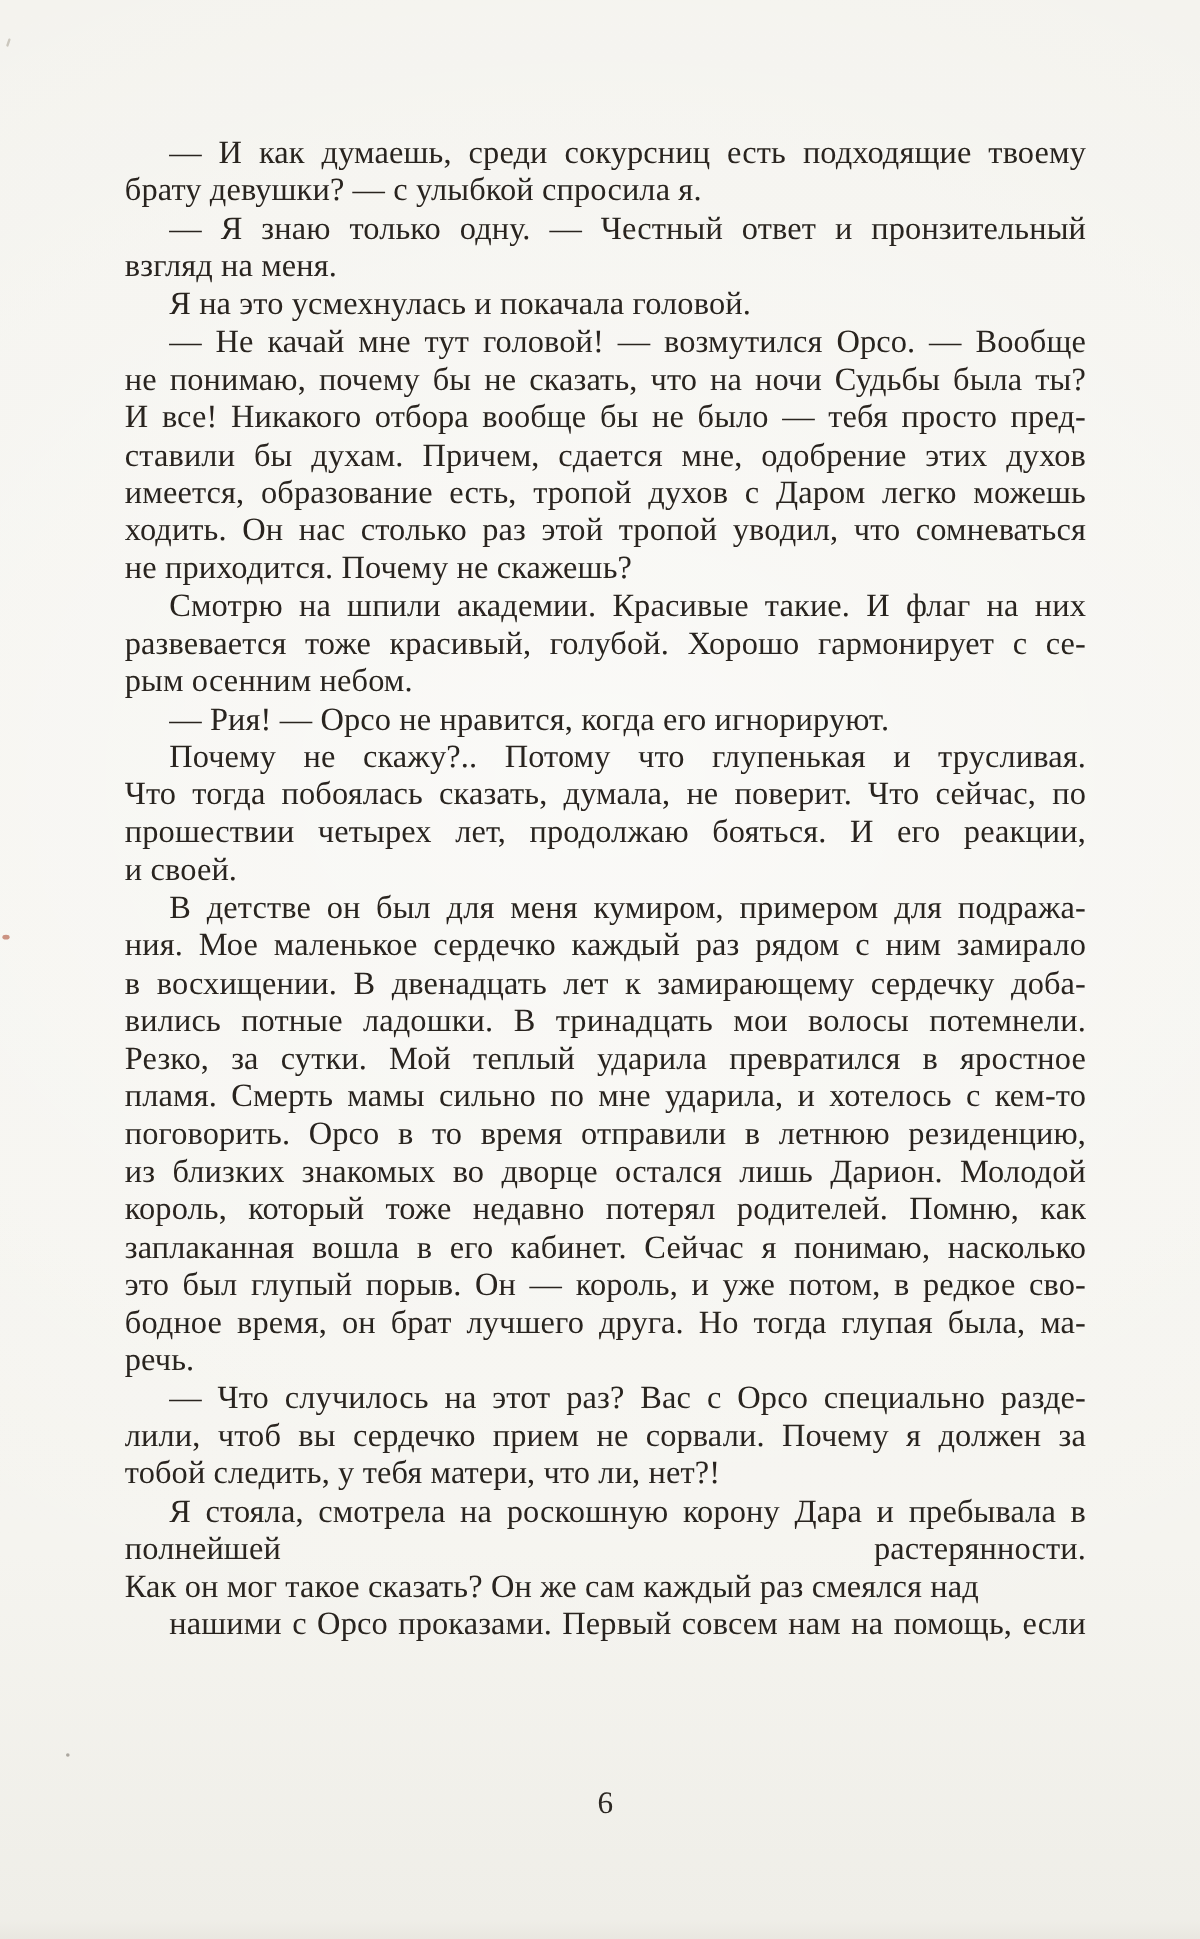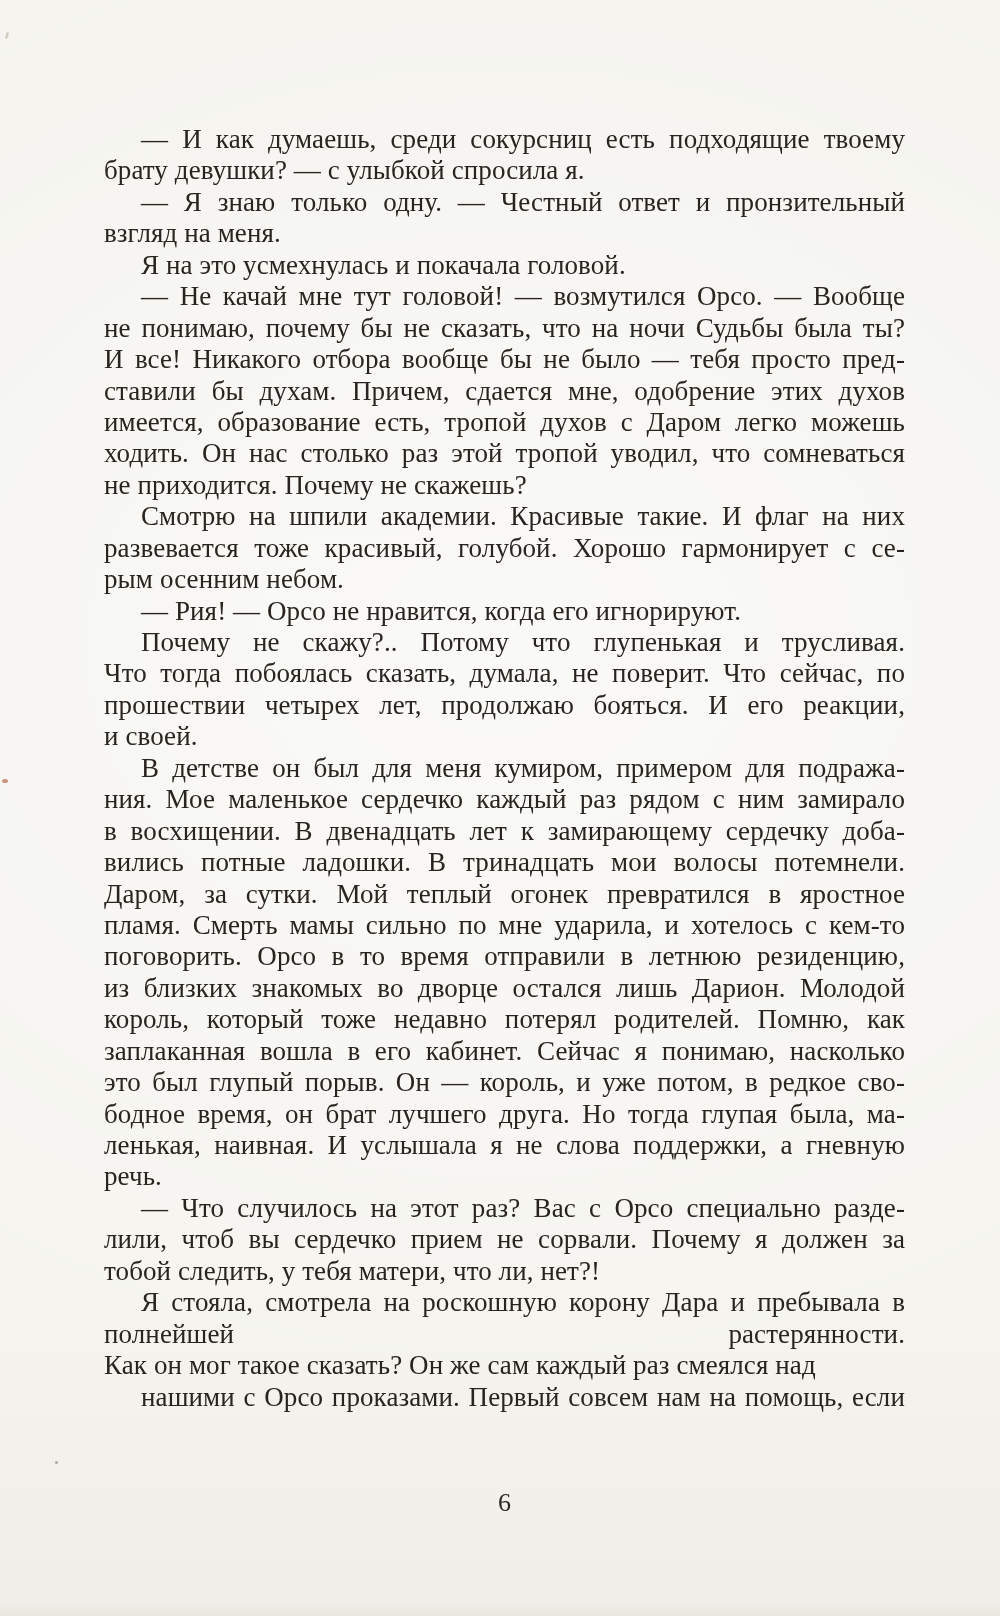--- a/index.html
+++ b/index.html
@@ -18,21 +18,20 @@
     overflow: hidden;
     font-family: "Liberation Serif", "DejaVu Serif", serif;
     color: #29241f;
   }
   .text-block {
     position: absolute;
     left: 104px;
     top: 112px;
     width: 801px;
     font-size: 27px;
-    margin-top: 12px;
   }
   .line {
     height: 31.45px;
     line-height: 31.45px;
     text-align: justify;
     text-align-last: justify;
     white-space: normal;
     overflow: hidden;
     letter-spacing: 0.1px;
   }
@@ -109,29 +108,28 @@
       <div class="line last">рым осенним небом.</div>
       <div class="line first last">— Рия! — Орсо не нравится, когда его игнорируют.</div>
       <div class="line first">Почему не скажу?.. Потому что глупенькая и трусливая.</div>
       <div class="line">Что тогда побоялась сказать, думала, не поверит. Что сейчас, по</div>
       <div class="line">прошествии четырех лет, продолжаю бояться. И его реакции,</div>
       <div class="line last">и своей.</div>
       <div class="line first">В детстве он был для меня кумиром, примером для подража-</div>
       <div class="line">ния. Мое маленькое сердечко каждый раз рядом с ним замирало</div>
       <div class="line">в восхищении. В двенадцать лет к замирающему сердечку доба-</div>
       <div class="line">вились потные ладошки. В тринадцать мои волосы потемнели.</div>
-      <div class="line">Даром, за сутки. Мой теплый огонек превратился в яростное</div>
+      <div class="line">Резко, за сутки. Мой теплый ударила превратился в яростное</div>
       <div class="line">пламя. Смерть мамы сильно по мне ударила, и хотелось с кем-то</div>
       <div class="line">поговорить. Орсо в то время отправили в летнюю резиденцию,</div>
       <div class="line">из близких знакомых во дворце остался лишь Дарион. Молодой</div>
       <div class="line">король, который тоже недавно потерял родителей. Помню, как</div>
       <div class="line">заплаканная вошла в его кабинет. Сейчас я понимаю, насколько</div>
       <div class="line">это был глупый порыв. Он — король, и уже потом, в редкое сво-</div>
       <div class="line">бодное время, он брат лучшего друга. Но тогда глупая была, ма-</div>
-      <div class="line">ленькая, наивная. И услышала я не слова поддержки, а гневную</div>
       <div class="line last">речь.</div>
       <div class="line first">— Что случилось на этот раз? Вас с Орсо специально разде-</div>
       <div class="line">лили, чтоб вы сердечко прием не сорвали. Почему я должен за</div>
       <div class="line last">тобой следить, у тебя матери, что ли, нет?!</div>
       <div class="line first">Я стояла, смотрела на роскошную корону Дара и пребывала в</div>
       <div class="line">полнейшей растерянности.</div>
       <div class="line last">Как он мог такое сказать? Он же сам каждый раз смеялся над</div>
       <div class="line first">нашими с Орсо проказами. Первый совсем нам на помощь, если</div>
     </div>
 

